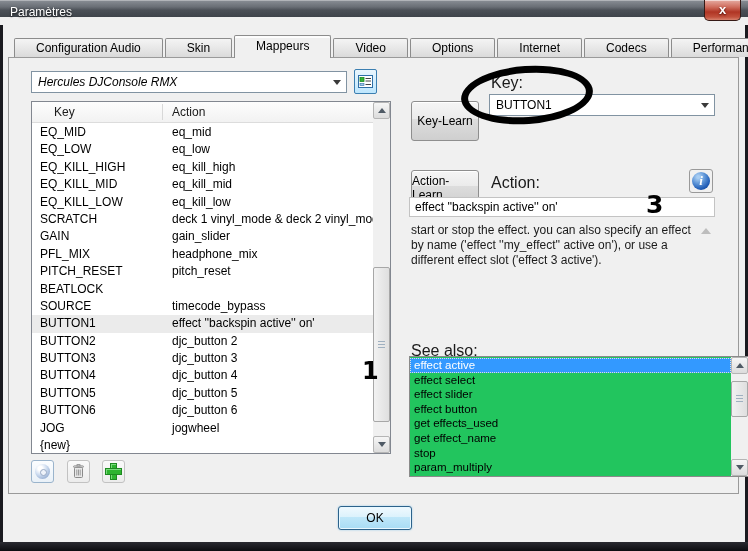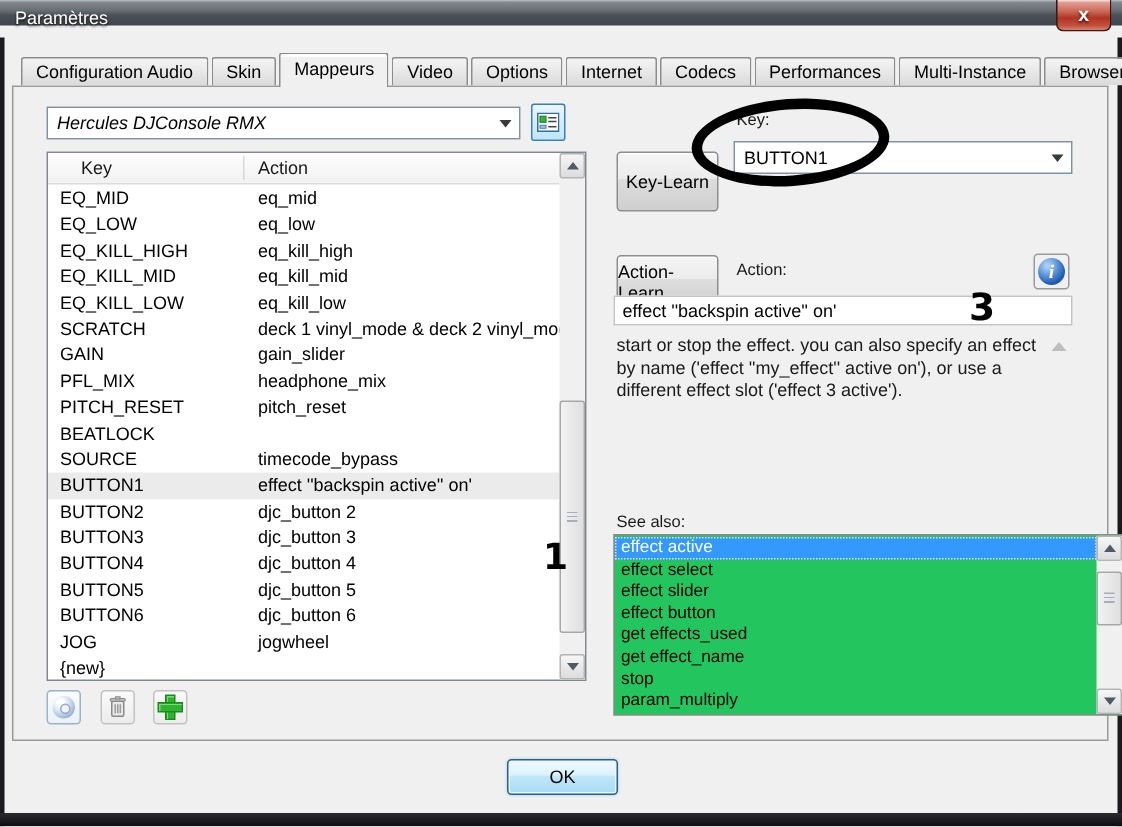--- a/index.html
+++ b/index.html
@@ -19,21 +19,21 @@
     box-shadow: inset 0 1px 0 rgba(255,255,255,.55); text-align: center; cursor: pointer; }
   .close-btn span { color: #fff; font-weight: bold; font-size: 13px; line-height: 19px;
     text-shadow: 0 1px 2px rgba(60,5,0,.9); }
   .b-left, .b-right { position: absolute; top: 25px; bottom: 0; width: 3px; background: #1a1a1f; }
   .b-left { left: 0; } .b-right { right: 0; }
   .b-bottom { position: absolute; left: 0; right: 0; bottom: 0; height: 9px;
     background: linear-gradient(180deg, #2a2a30, #0c0c10); }
 
   
   .tab-bar { position: absolute; left: 14px; top: 35px; height: 23px; display: flex; align-items: flex-end; z-index: 3; }
-  .tab { height: 19px; margin-right: 2px; margin-bottom: 1px; padding: 0 9px;
+  .tab { height: 19px; margin-right: 2px; margin-bottom: 1px; padding: 0 21px;
     font-size: 12px; line-height: 18px; color: #000; white-space: nowrap;
     background: linear-gradient(180deg, #f4f4f4, #e9e9e9 45%, #dadada); border: 1px solid #8c8c8c;
     border-bottom: none; border-radius: 2px 2px 0 0; cursor: pointer; }
   .tab.active { height: 23px; margin-bottom: 0; line-height: 21px; background: #f0f0f0;
     box-shadow: inset 0 2px 0 #fdfdfd; }
 
   .tab-page { position: absolute; left: 8px; top: 57px; width: 731px; height: 437px;
     border: 1px solid #9a9a9a; background: #f0f0f0; }
 
   
@@ -88,21 +88,21 @@
   .plus::before { content: ""; position: absolute; left: 5px; top: 0; width: 5px; height: 15px; background: #2eb430; box-shadow: inset 1px 1px 0 #79d97b, 0 0 0 1px #1d8a20; }
   .plus::after { content: ""; position: absolute; left: 0; top: 5px; width: 15px; height: 5px; background: #2eb430; box-shadow: inset 1px 1px 0 #79d97b, 0 0 0 1px #1d8a20; }
 
   
   .learn-btn { position: absolute; left: 402px; width: 68px; border: 1px solid #8e8e8e; border-radius: 3px;
     background: linear-gradient(180deg, #f5f5f5, #ebebeb 45%, #dddddd 46%, #cfcfcf);
     box-shadow: inset 0 1px 0 #fff; font-size: 12px; color: #000;
     display: flex; align-items: center; justify-content: center; cursor: pointer; margin-top: 16px; }
   .key-learn { top: 27px; height: 40px; }
   .action-learn { top: 96px; height: 35px; }
-  .fld-label { position: absolute; font-size: 11px; color: #1a1a1a; }
+  .fld-label { position: absolute; font-size: 16px; color: #1a1a1a; }
 
   .circle-anno { position: absolute; left: 452px; top: 8px; width: 132px; height: 58px;
     border: 7px solid #000; border-radius: 50%; transform: rotate(-4deg); z-index: 5; pointer-events: none; }
 
   .info-btn { position: absolute; left: 680px; top: 111px; width: 24px; height: 24px;
     border: 1px solid #9a9a9a; border-radius: 3px; background: #f1f1f1;
     display: flex; align-items: center; justify-content: center; cursor: pointer; }
   .info-sphere { width: 18px; height: 18px; border-radius: 50%;
     background: radial-gradient(circle at 35% 28%, #a8cdf2 8%, #5a92d6 40%, #1f5bb5 70%, #123a7a);
     color: #fff; font-family: "Liberation Serif", serif; font-style: italic; font-weight: bold;

